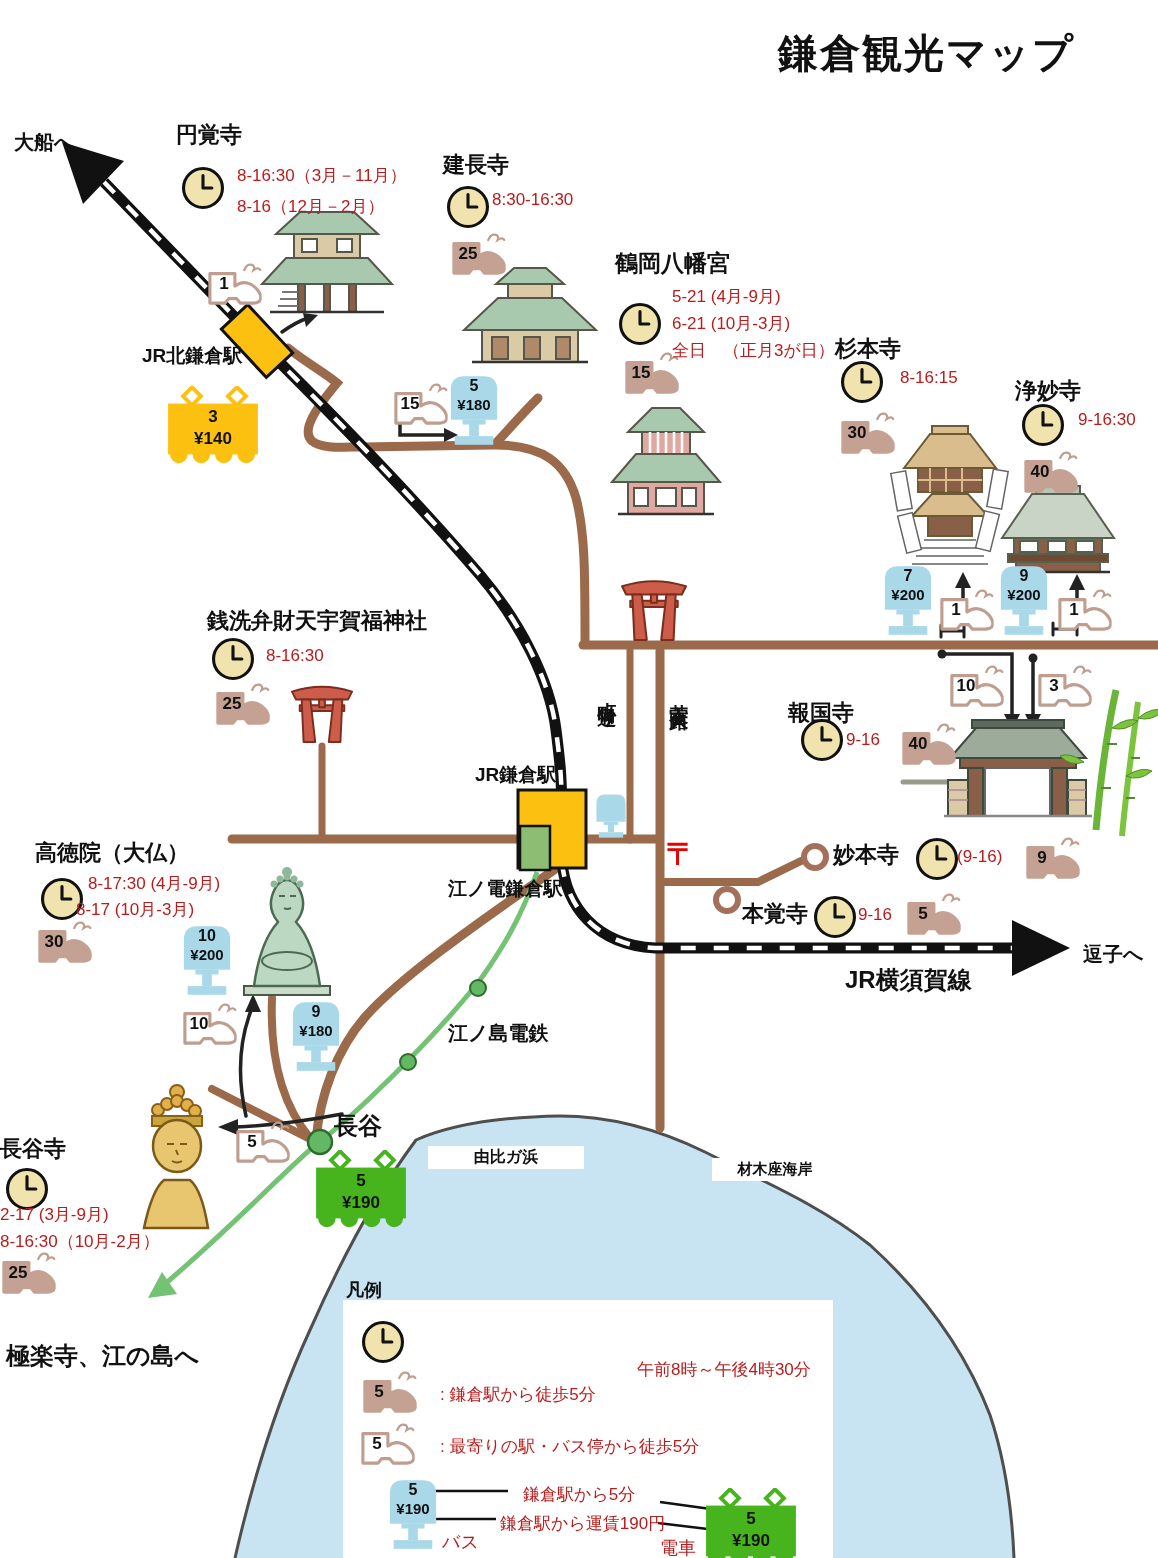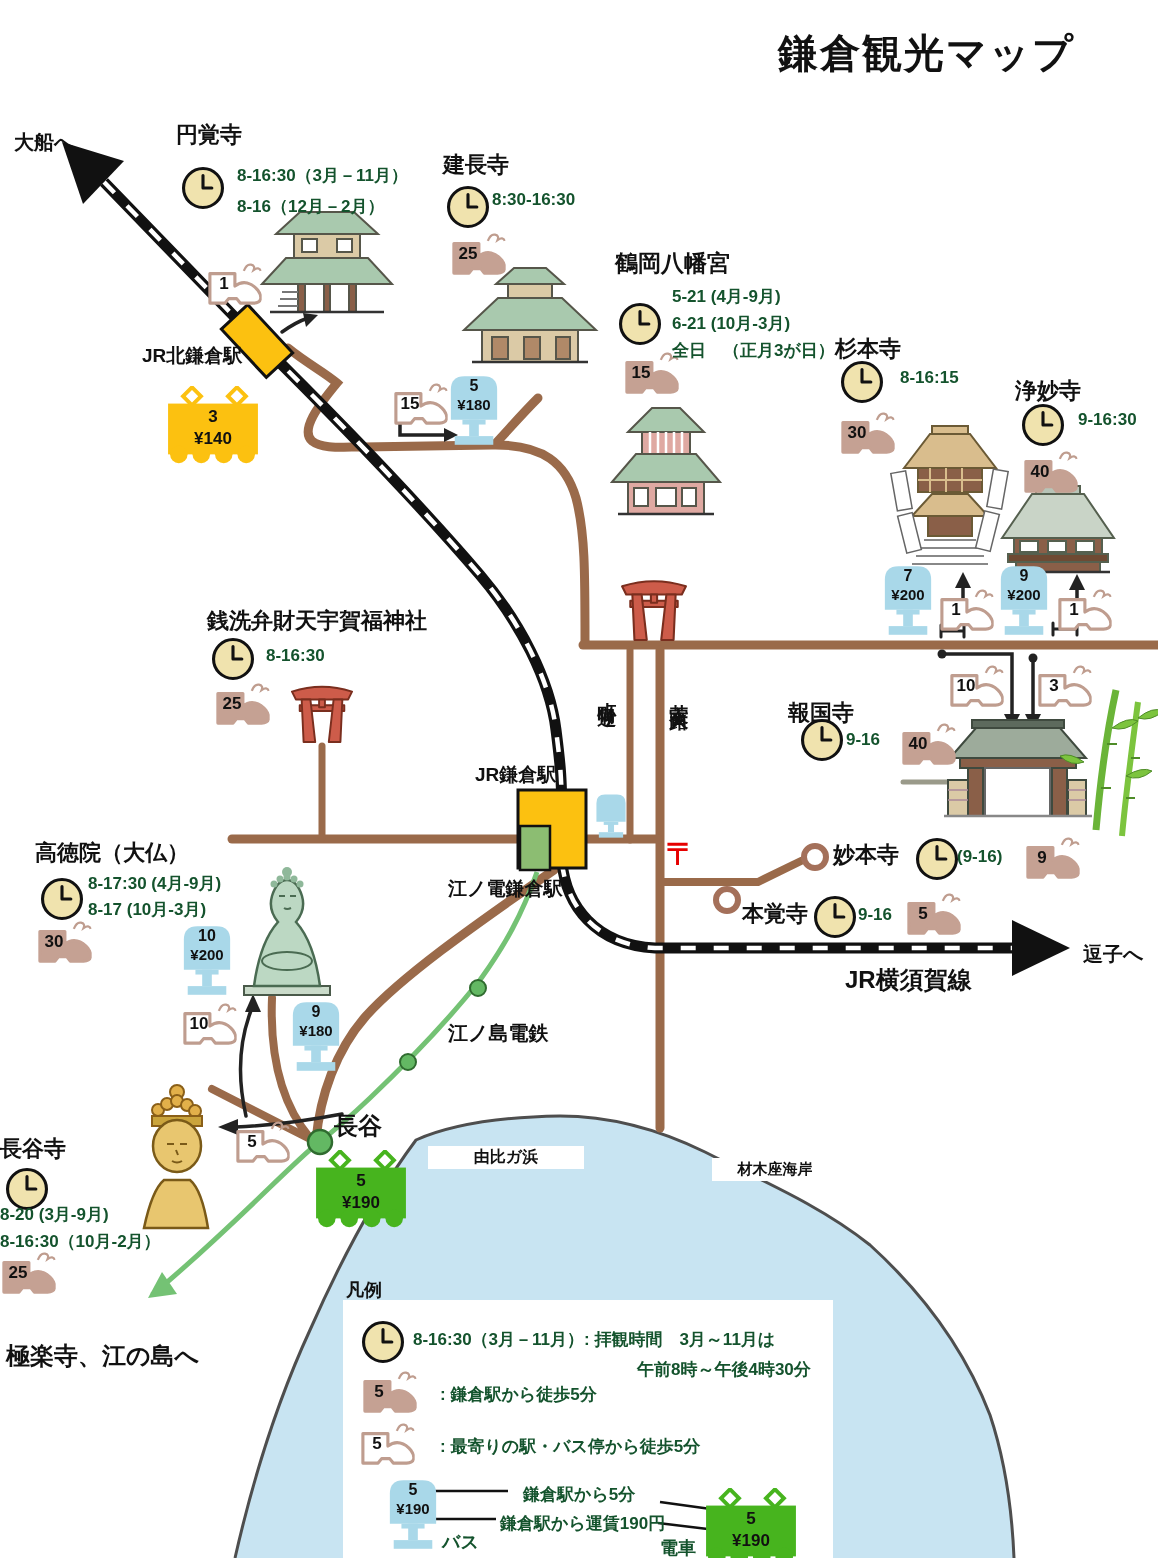--- a/index.html
+++ b/index.html
@@ -2,21 +2,21 @@
 <html><head>
 <meta charset="utf-8">
 <style>
   html,body{margin:0;padding:0;background:#888;}
   .map{position:relative;width:1158px;height:1558px;background:#fff;overflow:hidden;
        font-family:"Liberation Sans","DejaVu Sans",sans-serif;}
   .base{position:absolute;left:0;top:0;z-index:0;}
   .lbl{position:absolute;font-weight:bold;color:#111;white-space:nowrap;z-index:4;line-height:1.15;}
   .tname{font-size:22px;}
   .sname{font-size:19px;}
-  .hours{position:absolute;font-weight:bold;color:#14532d;font-size:17px;white-space:nowrap;z-index:4;}
+  .hours{position:absolute;font-weight:normal;color:#b91c1c;font-size:17px;white-space:nowrap;z-index:4;}
   .vert{writing-mode:vertical-rl;text-orientation:upright;letter-spacing:3px;font-size:19px;}
   .title{font-size:40px;letter-spacing:2px;}
   .whitebox{position:absolute;background:#fff;display:flex;align-items:center;justify-content:center;
             font-weight:bold;color:#111;z-index:3;}
   .postmark{position:absolute;color:#e60000;font-weight:bold;font-size:30px;z-index:4;}
   
   .clock{position:absolute;width:46px;height:46px;z-index:3;}
   .clock svg{width:100%;height:100%;display:block;}
   
   .walk{position:absolute;width:56px;height:50px;z-index:3;}
@@ -331,22 +331,22 @@
 <div class="hours" style="left:237px;top:195px">8-16（12月－2月）</div>
 <div class="hours" style="left:492px;top:190px">8:30-16:30</div>
 <div class="hours" style="left:672px;top:285px">5-21 (4月-9月)</div>
 <div class="hours" style="left:672px;top:312px">6-21 (10月-3月)</div>
 <div class="hours" style="left:672px;top:339px">全日　（正月3が日）</div>
 <div class="hours" style="left:900px;top:368px">8-16:15</div>
 <div class="hours" style="left:1078px;top:410px">9-16:30</div>
 <div class="hours" style="left:846px;top:730px">9-16</div>
 <div class="hours" style="left:266px;top:646px">8-16:30</div>
 <div class="hours" style="left:88px;top:872px">8-17:30 (4月-9月)</div>
-<div class="hours" style="left:88px;top:898px">8-17 (10月-3月)</div>
-<div class="hours" style="left:0px;top:1203px">8-20 (3月-9月)</div>
+<div class="hours" style="left:76px;top:898px">8-17 (10月-3月)</div>
+<div class="hours" style="left:0px;top:1203px">2-17 (3月-9月)</div>
 <div class="hours" style="left:0px;top:1230px">8-16:30（10月-2月）</div>
 <div class="hours" style="left:957px;top:847px">(9-16)</div>
 <div class="hours" style="left:858px;top:905px">9-16</div>
 
 <div class="clock" style="left:180px;top:165px">
       <svg viewBox="0 0 52 52">
         <use href="#clockface"></use>
       </svg>
     </div>
 <div class="clock" style="left:445px;top:184px">
@@ -564,21 +564,20 @@
       <span class="tnum">5</span>
       <span class="tfare">¥190</span>
     </div>
 
 <div class="lbl" style="left:346px;top:1280px;font-size:18px">凡例</div>
 <div class="clock" style="left:360px;top:1319px">
       <svg viewBox="0 0 52 52">
         <use href="#clockface"></use>
       </svg>
     </div>
-<div class="hours" style="left:413px;top:1328px">8-16:30（3月－11月）: 拝観時間　3月～11月は</div>
 <div class="hours" style="left:637px;top:1358px">午前8時～午後4時30分</div>
 <div class="walk filled" style="left:361px;top:1370px">
       <svg viewBox="0 0 62 56">
         <use href="#boot"></use>
       </svg>
       <span class="num">5</span>
     </div>
 <div class="hours" style="left:440px;top:1383px">: 鎌倉駅から徒歩5分</div>
 <div class="walk outline" style="left:359px;top:1422px">
       <svg viewBox="0 0 62 56">

